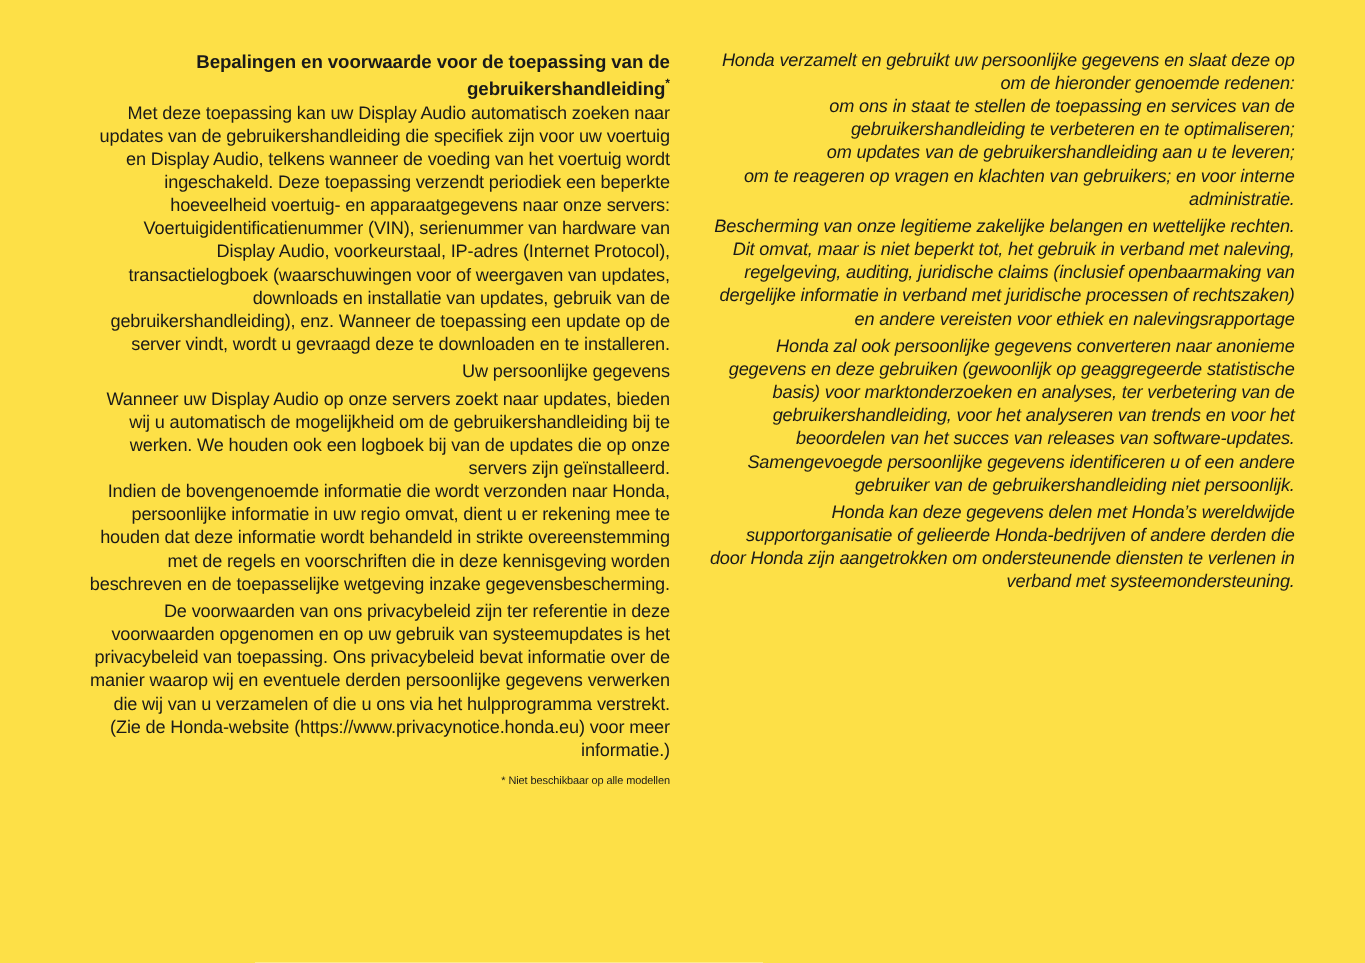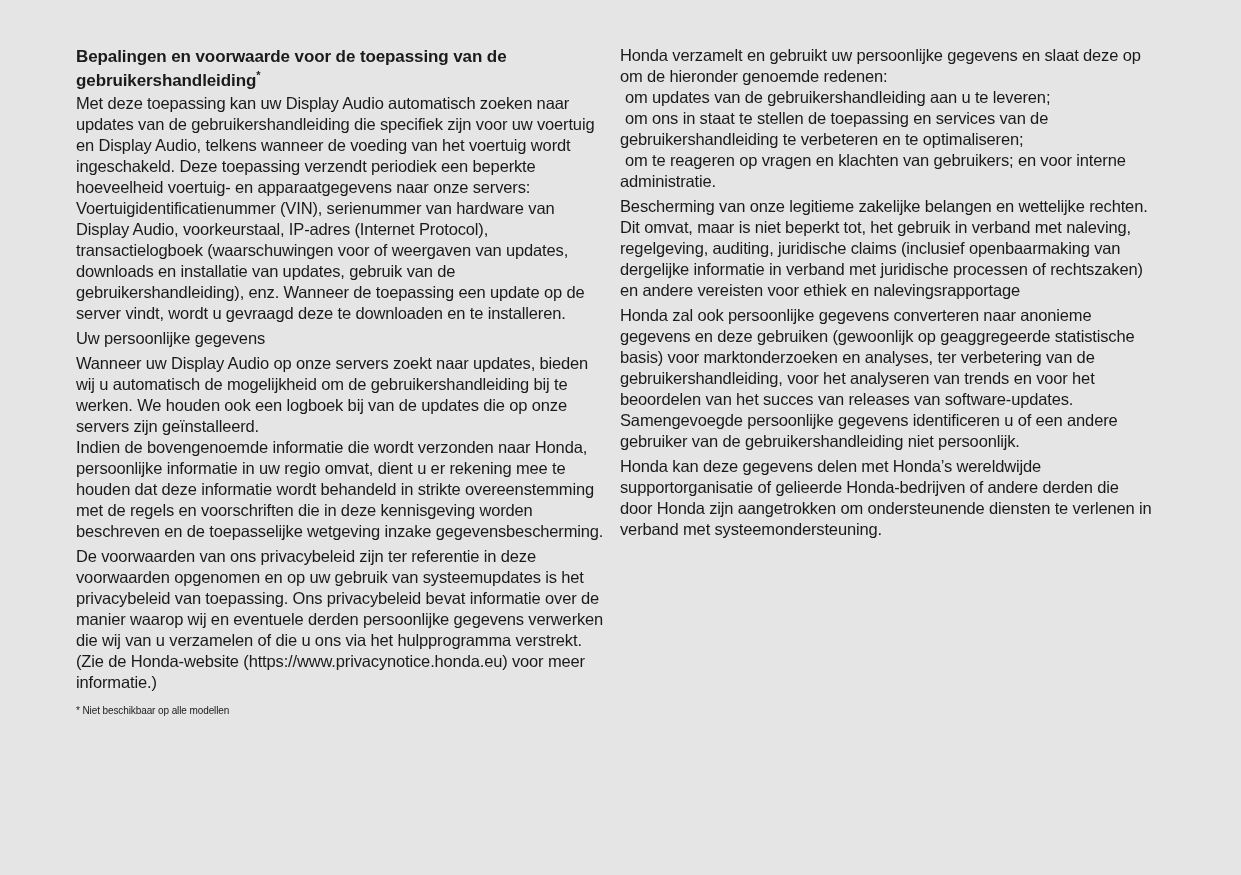--- a/index.html
+++ b/index.html
@@ -11,32 +11,33 @@
     width: 1241px;
     height: 875px;
     position: relative;
     font-family: "Liberation Sans", sans-serif;
     color: #1a1a1a;
     overflow: hidden;
   }
   .page {
     position: absolute;
     inset: 0;
-    background: #e5e5e5;
+    background: #fde047;
+    text-align: right;
   }
   .col {
     position: absolute;
     top: 45px;
     width: 533px;
     font-size: 16.5px;
     line-height: 21px;
     letter-spacing: -0.15px;
   }
   .col-left  { left: 76px; }
-  .col-right { left: 620px; }
+  .col-right { left: 644px; font-style: italic; }
   .doc-title {
     font-weight: bold;
     font-size: 17px;
     line-height: 24px;
     margin: 0;
     letter-spacing: -0.1px;
   }
   .doc-title sup {
     font-size: 11px;
     line-height: 0;
@@ -71,23 +72,23 @@
 
     <p class="gap"><span>De voorwaarden van ons privacybeleid zijn ter referentie in deze voorwaarden opgenomen en op uw gebruik van systeemupdates is het privacybeleid van toepassing. Ons privacybeleid bevat informatie over de manier waarop wij en eventuele derden persoonlijke gegevens verwerken die wij van u verzamelen of die u ons via het hulpprogramma verstrekt. (Zie de Honda-website (</span><span class="italic">https://www.privacynotice.honda.eu</span><span>) voor meer informatie.)</span></p>
 
     <p class="footnote">* Niet beschikbaar op alle modellen</p>
   </div>
 
   <div class="col col-right">
     <p>Honda verzamelt en gebruikt uw persoonlijke gegevens en slaat deze op om de hieronder genoemde redenen:</p>
 
 
+    <p class="bullet">om ons in staat te stellen de toepassing en services van de gebruikershandleiding te verbeteren en te optimaliseren;</p>
+
     <p class="bullet">om updates van de gebruikershandleiding aan u te leveren;</p>
-
-    <p class="bullet">om ons in staat te stellen de toepassing en services van de gebruikershandleiding te verbeteren en te optimaliseren;</p>
 
     <p class="bullet">om te reageren op vragen en klachten van gebruikers; en voor interne administratie.</p>
 
     <p class="gap">Bescherming van onze legitieme zakelijke belangen en wettelijke rechten. Dit omvat, maar is niet beperkt tot, het gebruik in verband met naleving, regelgeving, auditing, juridische claims (inclusief openbaarmaking van dergelijke informatie in verband met juridische processen of rechtszaken) en andere vereisten voor ethiek en nalevingsrapportage</p>
 
     <p class="gap">Honda zal ook persoonlijke gegevens converteren naar anonieme gegevens en deze gebruiken (gewoonlijk op geaggregeerde statistische basis) voor marktonderzoeken en analyses, ter verbetering van de gebruikershandleiding, voor het analyseren van trends en voor het beoordelen van het succes van releases van software-updates. Samengevoegde persoonlijke gegevens identificeren u of een andere gebruiker van de gebruikershandleiding niet persoonlijk.</p>
 
     <p class="gap">Honda kan deze gegevens delen met Honda’s wereldwijde supportorganisatie of gelieerde Honda-bedrijven of andere derden die door Honda zijn aangetrokken om ondersteunende diensten te verlenen in verband met systeemondersteuning.</p>
   </div>
 

